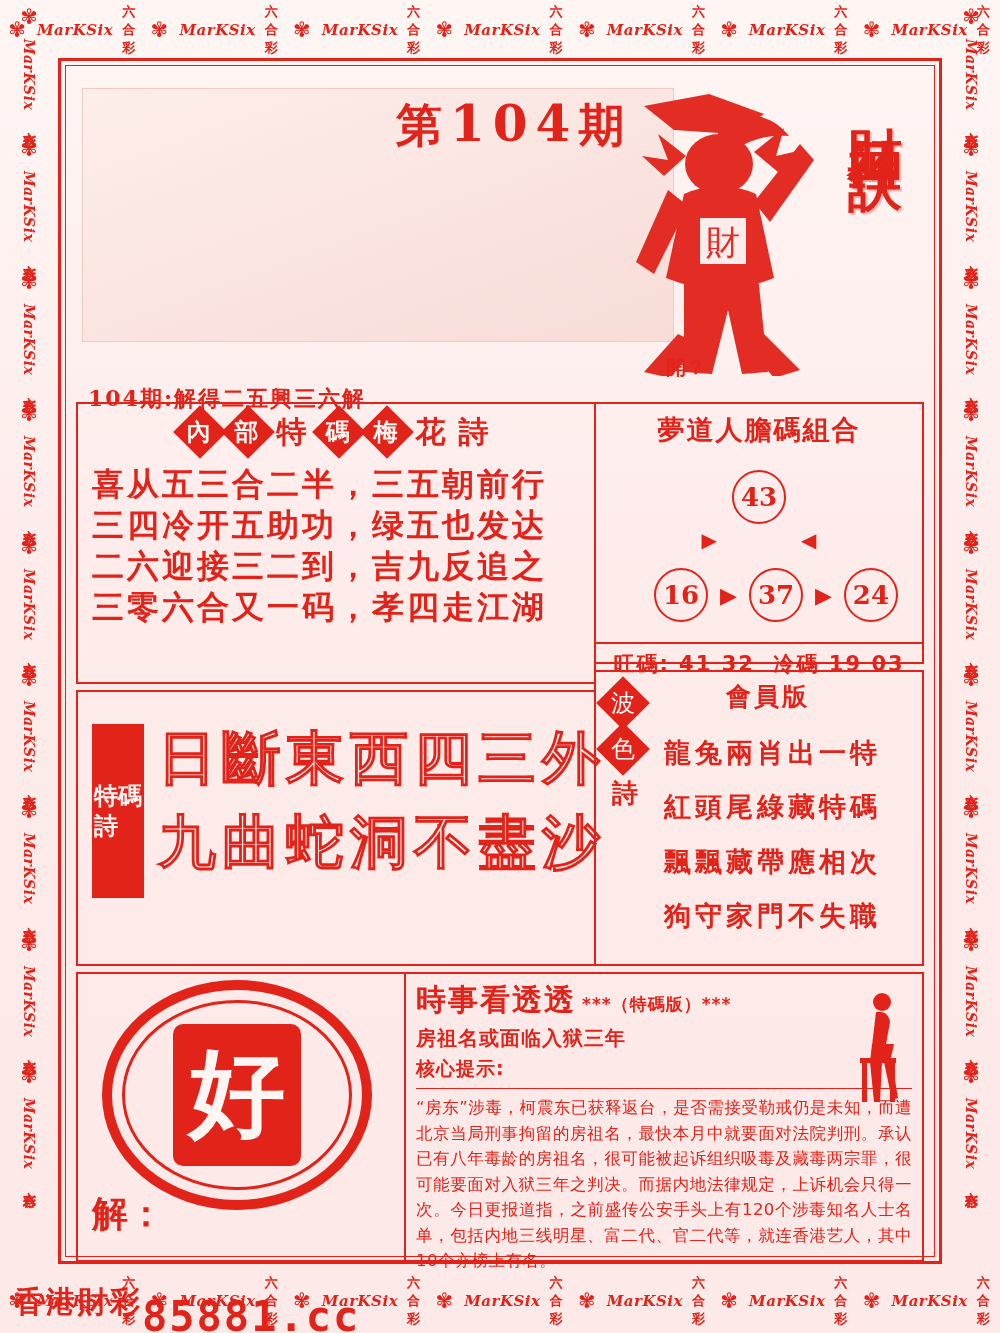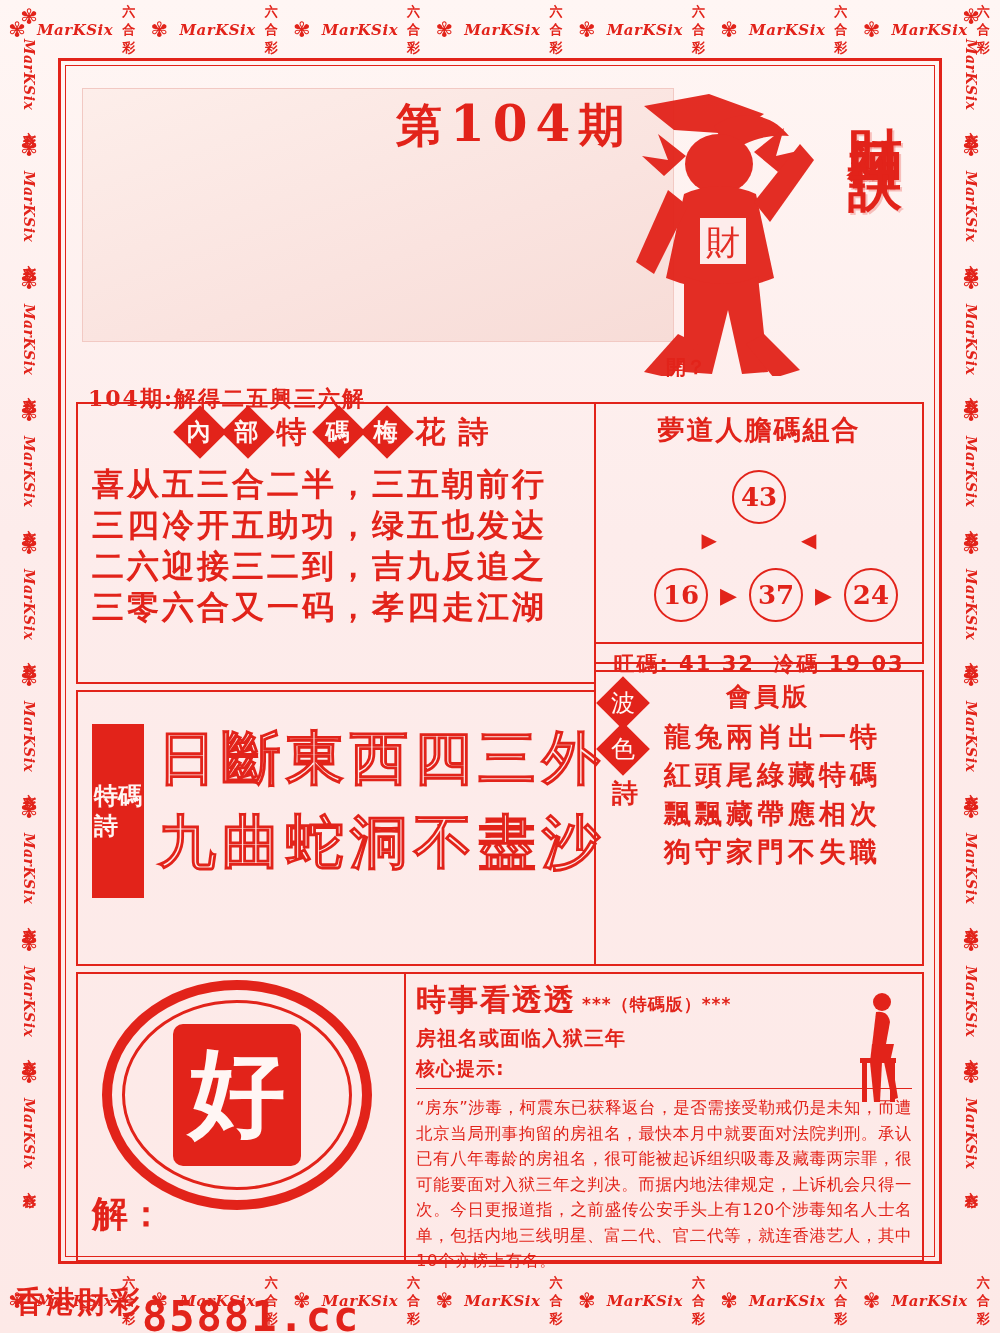--- a/index.html
+++ b/index.html
@@ -142,21 +142,21 @@
   .memtag .cword{
     display:block;width:38px;text-align:center;font-size:26px;font-weight:bold;margin-left:2px;
   }
   .memtitle{
     position:absolute;left:130px;top:8px;font-size:25px;font-weight:bold;letter-spacing:3px;
     font-family:"DejaVu Serif","Liberation Serif",serif;
   }
   .memlines{position:absolute;left:68px;top:46px;right:8px;}
   .memline{
     font-size:27px;font-weight:bold;letter-spacing:4px;line-height:1.42;
-    font-family:"DejaVu Serif","Liberation Serif",serif;white-space:nowrap;
+    font-family:"DejaVu Serif","Liberation Serif",serif;white-space:nowrap;margin-top:16px;
   }
 
   
   .specbox{
     position:absolute;left:10px;top:624px;width:520px;height:276px;
     border:2px solid #e2231a;box-sizing:border-box;
   }
   .spectag{
     position:absolute;left:14px;top:32px;width:48px;height:170px;
     border:2px solid #e2231a;background:#e2231a;color:#fff6f4;

